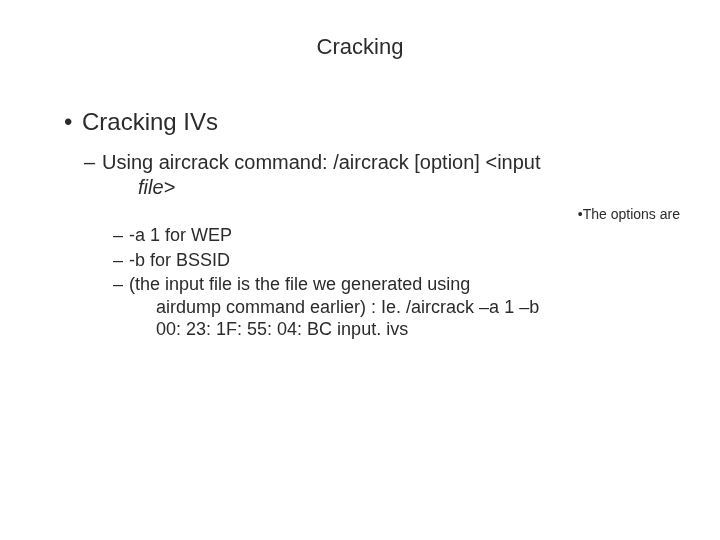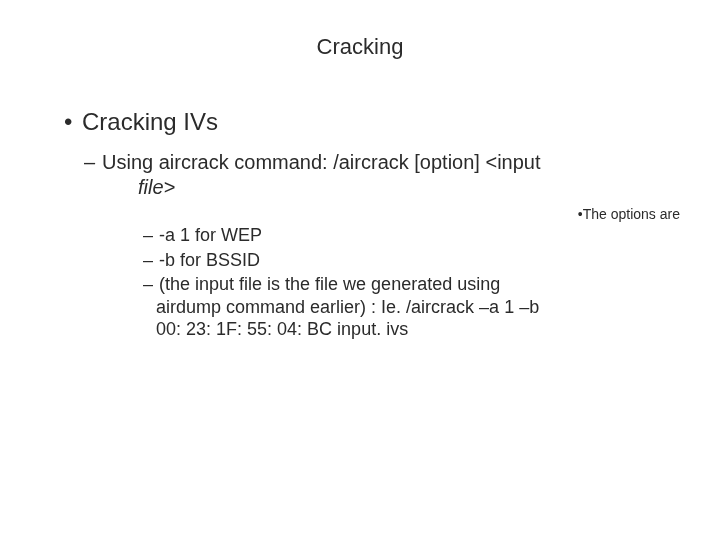--- a/index.html
+++ b/index.html
@@ -18,21 +18,21 @@
       margin-top: 14px;
       margin-bottom: 48px;
     }
     .l1 { margin-left: 24px; font-size: 24px; }
     .l1 .bullet { display: inline-block; width: 18px; }
     .l2 { margin-left: 44px; font-size: 20px; margin-top: 14px; line-height: 1.25; }
     .l2 .dash { display: inline-block; width: 18px; }
     .l2-cont { margin-left: 98px; font-size: 20px; line-height: 1.25; font-style: italic; }
     .l3 { margin-left: 92px; font-size: 14px; margin-top: 6px; text-align: right; }
     .l3 .bullet { display: inline-block; width: 16px; }
-    .l4 { margin-left: 103px; font-size: 18px; margin-top: 2px; line-height: 1.25; }
+    .l4 { margin-left: 73px; font-size: 18px; margin-top: 2px; line-height: 1.25; }
     .l4 .dash { display: inline-block; width: 16px; }
     .l4-cont { margin-left: 116px; font-size: 18px; line-height: 1.25; }
   </style>
 </head>
 <body>
 
 <div class="title">Cracking</div>
 
 <div class="l1">
   <span class="bullet">•</span><span>Cracking IVs</span>

